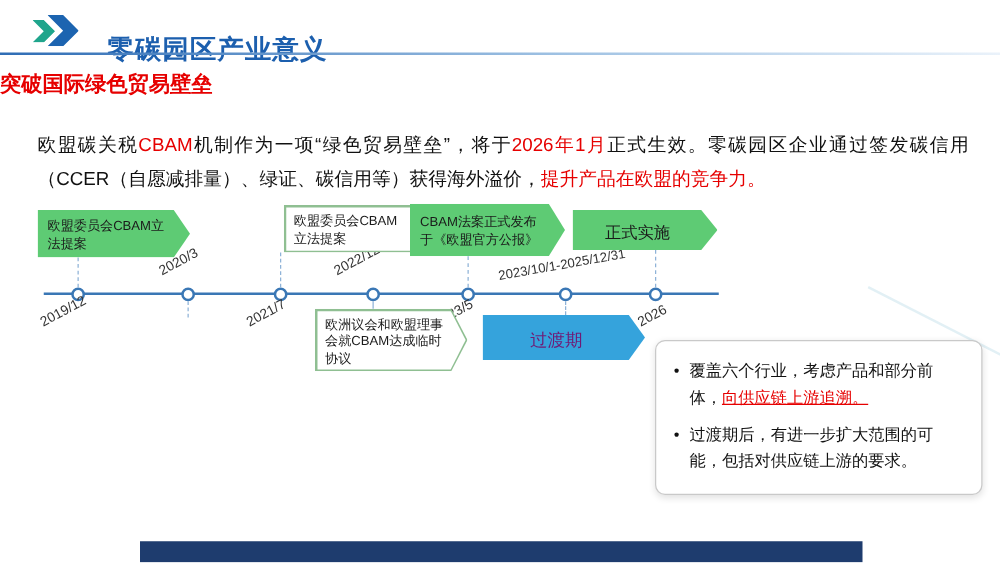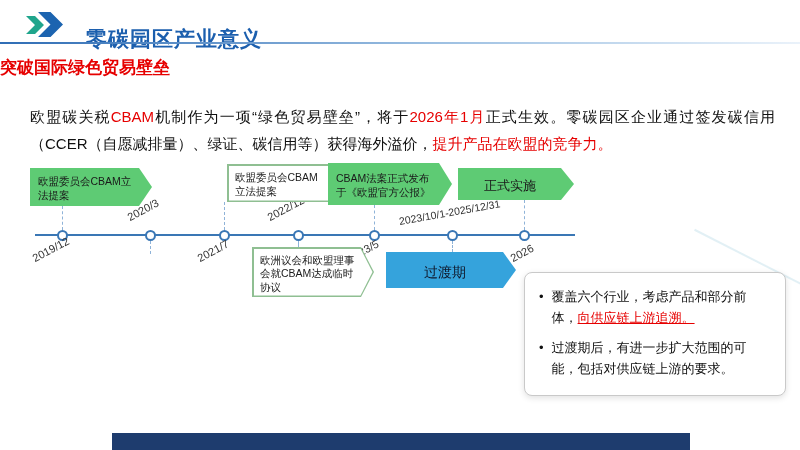--- a/index.html
+++ b/index.html
@@ -24,21 +24,21 @@
   .tl-date{position:absolute;font-size:11px;color:#333;white-space:nowrap;transform:rotate(-28deg);transform-origin:left bottom;}
   .tl-date.long{transform:rotate(-10deg);font-size:10.5px;}
   .tl-arrow{position:absolute;clip-path:polygon(0 0,calc(100% - 13px) 0,100% 50%,calc(100% - 13px) 100%,0 100%);}
   .tl-arrow.green{background:#5ecb74;}
   .tl-arrow.blue{background:#35a3dc;}
   .tl-arrow.outline{background:#8fbf92;}
   .tl-arrow .fill{position:absolute;inset:1.5px;clip-path:polygon(0 0,calc(100% - 12px) 0,100% 50%,calc(100% - 12px) 100%,0 100%);background:#fff;}
   .tl-arrow .txt{position:relative;z-index:1;display:flex;align-items:center;height:100%;padding:2px 18px 2px 8px;font-size:10.5px;line-height:1.3;color:#1a1a1a;}
   .tl-arrow.center .txt{justify-content:center;text-align:center;font-weight:400;padding-right:20px;}
   .tl-arrow.big .txt{font-size:13px;}
-  .tl-arrow.blue .txt{font-size:14px;color:#0f172a;}
+  .tl-arrow.blue .txt{font-size:14px;color:#701a75;}
   .conn{position:absolute;width:0;border-left:1px dashed #8fb3d8;}
 
   
   .industries{position:absolute;left:80px;top:297px;display:flex;gap:13px;}
   .industry{width:58px;text-align:center;}
   .circle{width:58px;height:58px;border-radius:50%;}
   .industry-label{margin-top:7px;font-size:14px;font-weight:bold;color:#1f3864;}
   .c-cement{background:radial-gradient(circle at 70% 58%, rgba(232,138,60,.9) 0 15%, transparent 16%),linear-gradient(145deg,#cfc9bf 0%,#a39d93 45%,#7a766f 100%);}
   .c-steel{background:radial-gradient(circle at 50% 42%, #eef6fb 0 10%, rgba(238,246,251,0) 45%),linear-gradient(180deg,#aebfce 0%,#6e8499 55%,#46596c 100%);}
   .c-aluminum{background:radial-gradient(circle at 35% 45%, #f2f4f6 0 12%, transparent 30%),linear-gradient(135deg,#e2e6ea 0%,#b7bec6 50%,#8b949e 100%);}

